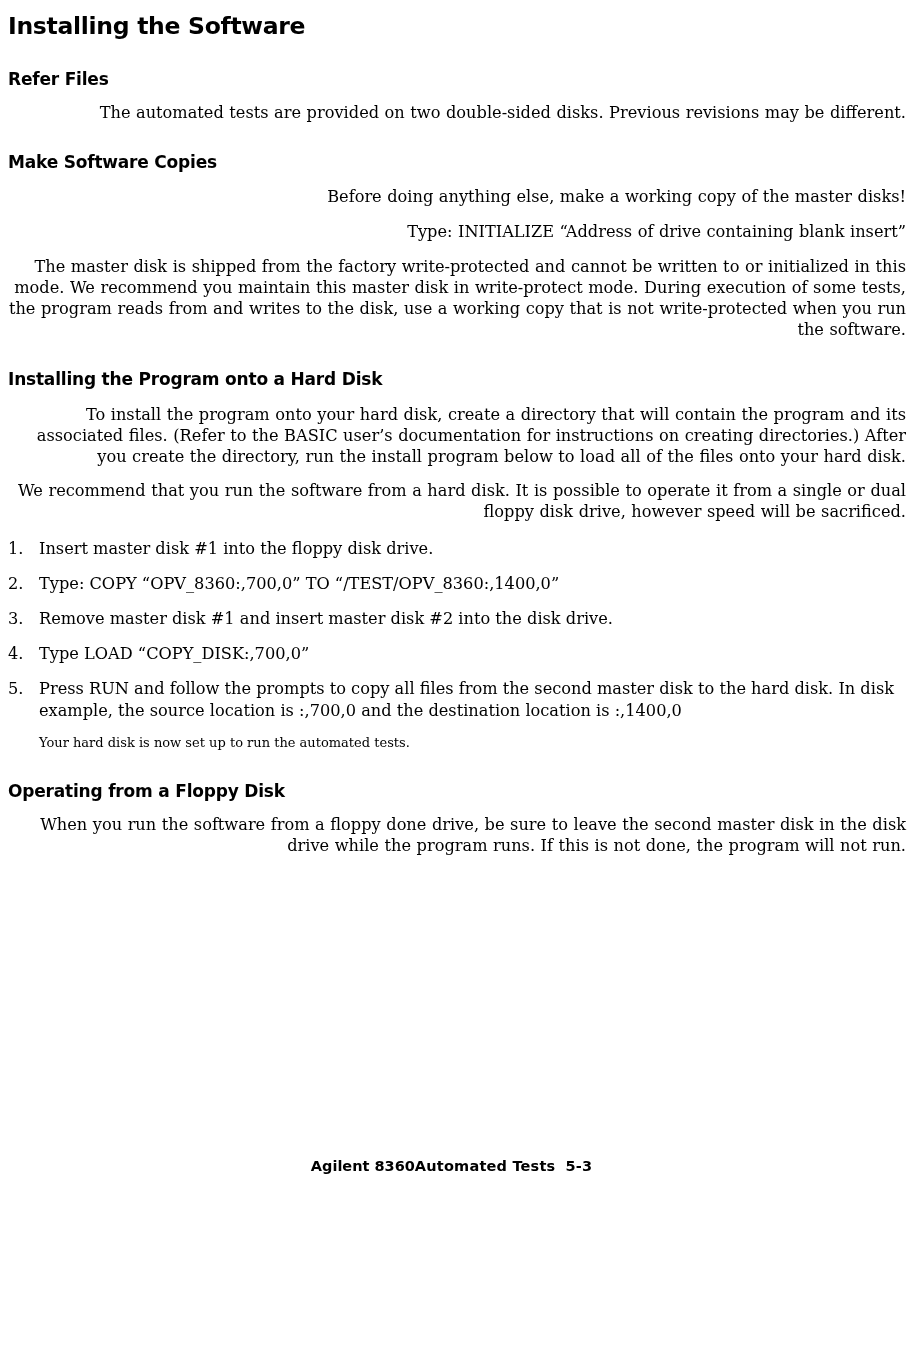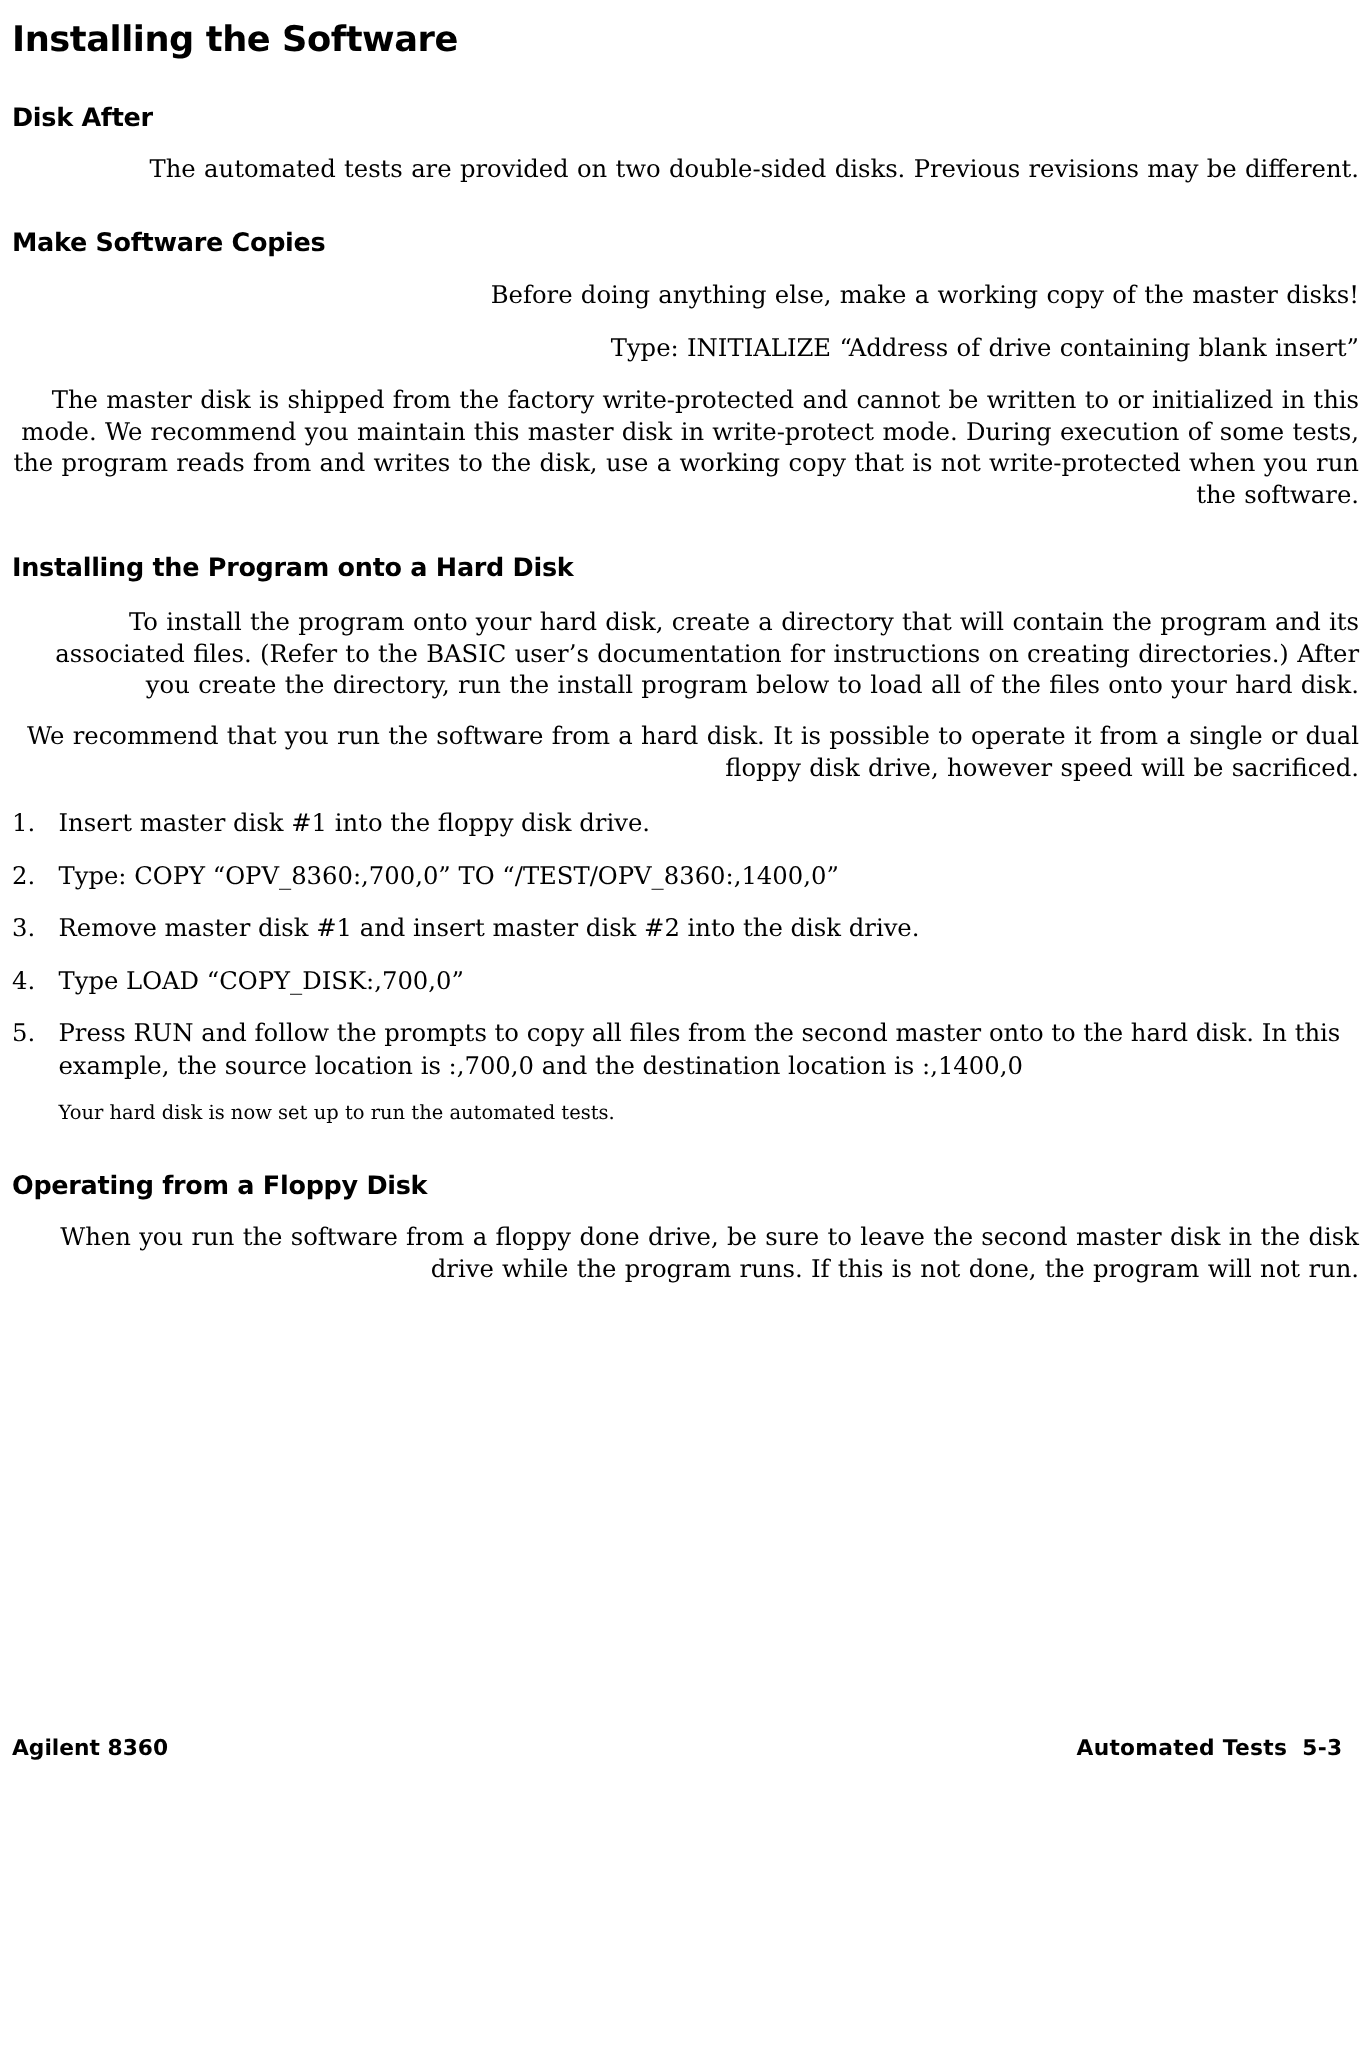--- a/index.html
+++ b/index.html
@@ -78,40 +78,40 @@
   }
   .footer {
     position: absolute;
     left: 8px;
     right: 14px;
     bottom: 14px;
     font-family: "DejaVu Sans", sans-serif;
     font-size: 14.5px;
     font-weight: bold;
     display: flex;
-    justify-content: space-between;
+    justify-content: center;
     align-items: baseline;
   }
   .footer .right {
     letter-spacing: 0.2px;
   }
   .footer .right .gap {
     display: inline-block;
     width: 10px;
   }
 </style>
 </head>
 <body>
 
 <div class="page">
   <div class="content">
 
     <h1 class="chapter-title">Installing the Software</h1>
 
-    <h2 class="section-head">Disk After</h2>
+    <h2 class="section-head">Refer Files</h2>
     <p class="body-text first-after-head">The automated tests are provided on two double-sided disks. Previous revisions may be different.</p>
 
     <h2 class="section-head">Make Software Copies</h2>
     <p class="body-text first-after-head">Before doing anything else, make a working copy of the master disks!</p>
     <p class="body-text">Type: INITIALIZE “Address of drive containing blank insert”</p>
     <p class="body-text">The master disk is shipped from the factory write-protected and cannot be written to or initialized in this mode. We recommend you maintain this master disk in write-protect mode. During execution of some tests, the program reads from and writes to the disk, use a working copy that is not write-protected when you run the software.</p>
 
     <h2 class="section-head">Installing the Program onto a Hard Disk</h2>
     <p class="body-text">To install the program onto your hard disk, create a directory that will contain the program and its associated files. (Refer to the BASIC user’s documentation for instructions on creating directories.) After you create the directory, run the install program below to load all of the files onto your hard disk.</p>
     <p class="body-text first-after-head">We recommend that you run the software from a hard disk. It is possible to operate it from a single or dual floppy disk drive, however speed will be sacrificed.</p>
@@ -128,21 +128,21 @@
       <li>
         <span class="num">3.</span>
         <span>Remove master disk #1 and insert master disk #2 into the disk drive.</span>
       </li>
       <li>
         <span class="num">4.</span>
         <span>Type LOAD “COPY_DISK:,700,0”</span>
       </li>
       <li>
         <span class="num">5.</span>
-        <span>Press RUN and follow the prompts to copy all files from the second master onto to the hard disk. In this example, the source location is :,700,0 and the destination location is :,1400,0</span>
+        <span>Press RUN and follow the prompts to copy all files from the second master disk to the hard disk. In disk example, the source location is :,700,0 and the destination location is :,1400,0</span>
       </li>
     </ol>
 
     <p class="step-followup">Your hard disk is now set up to run the automated tests.</p>
 
     <h2 class="section-head">Operating from a Floppy Disk</h2>
     <p class="body-text first-after-head">When you run the software from a floppy done drive, be sure to leave the second master disk in the disk drive while the program runs. If this is not done, the program will not run.</p>
 
   </div>
 

